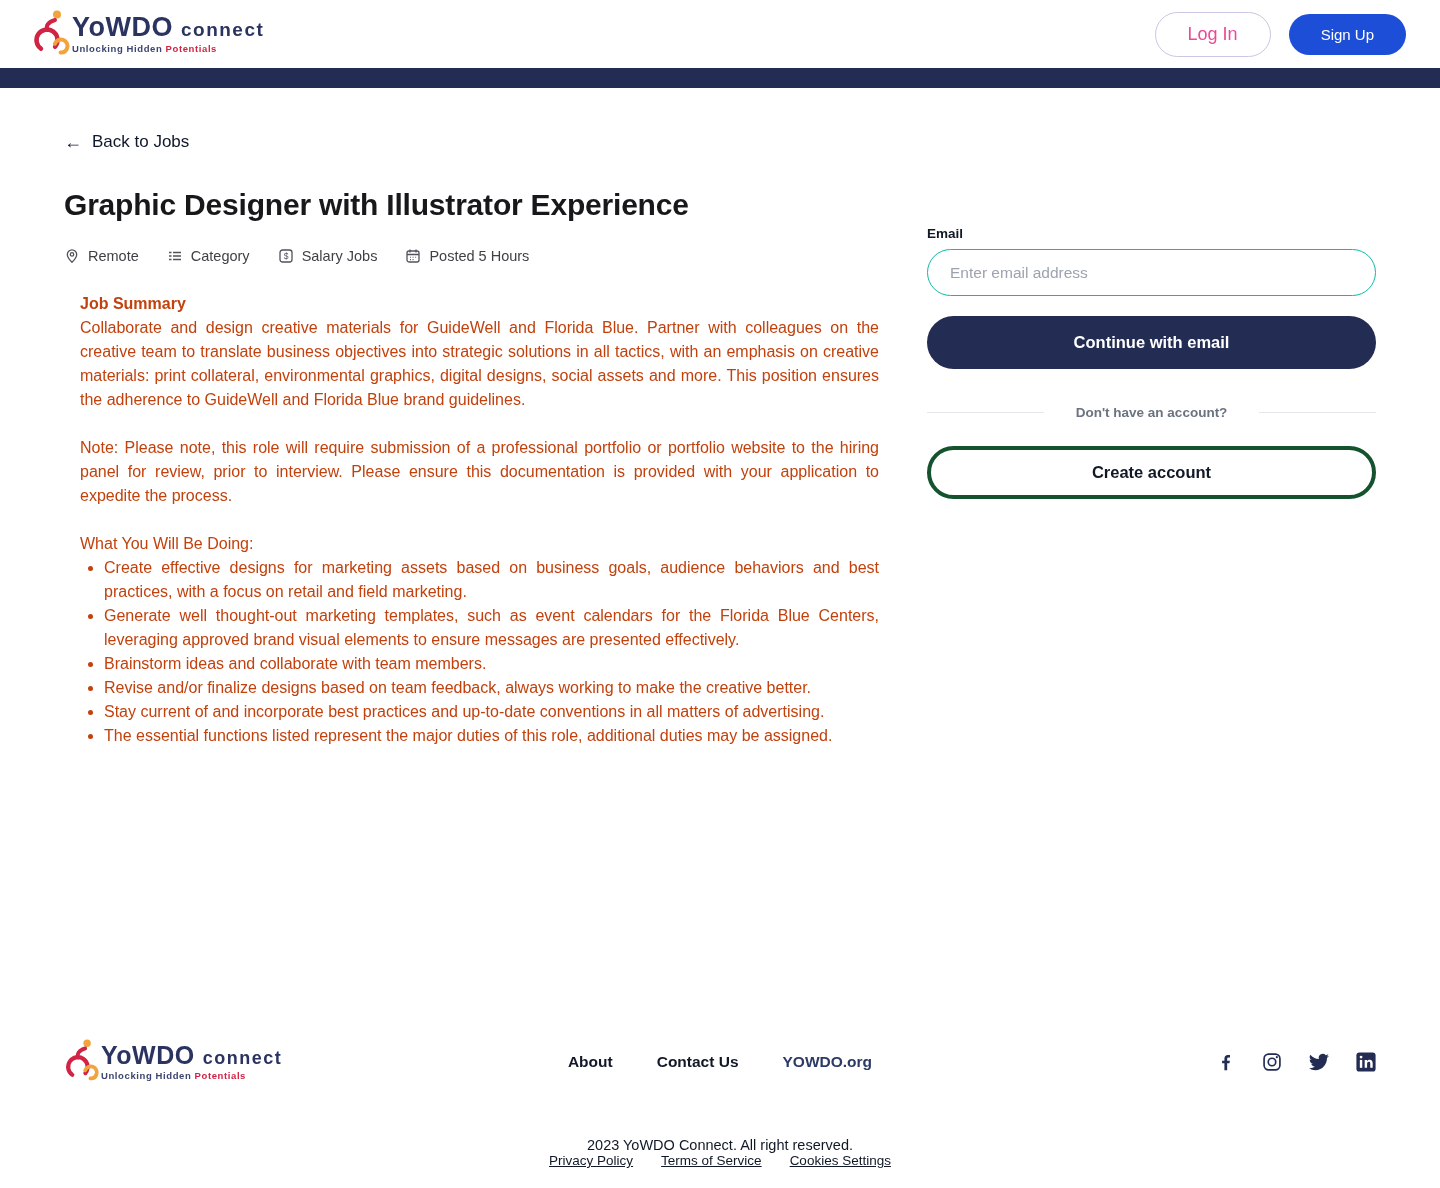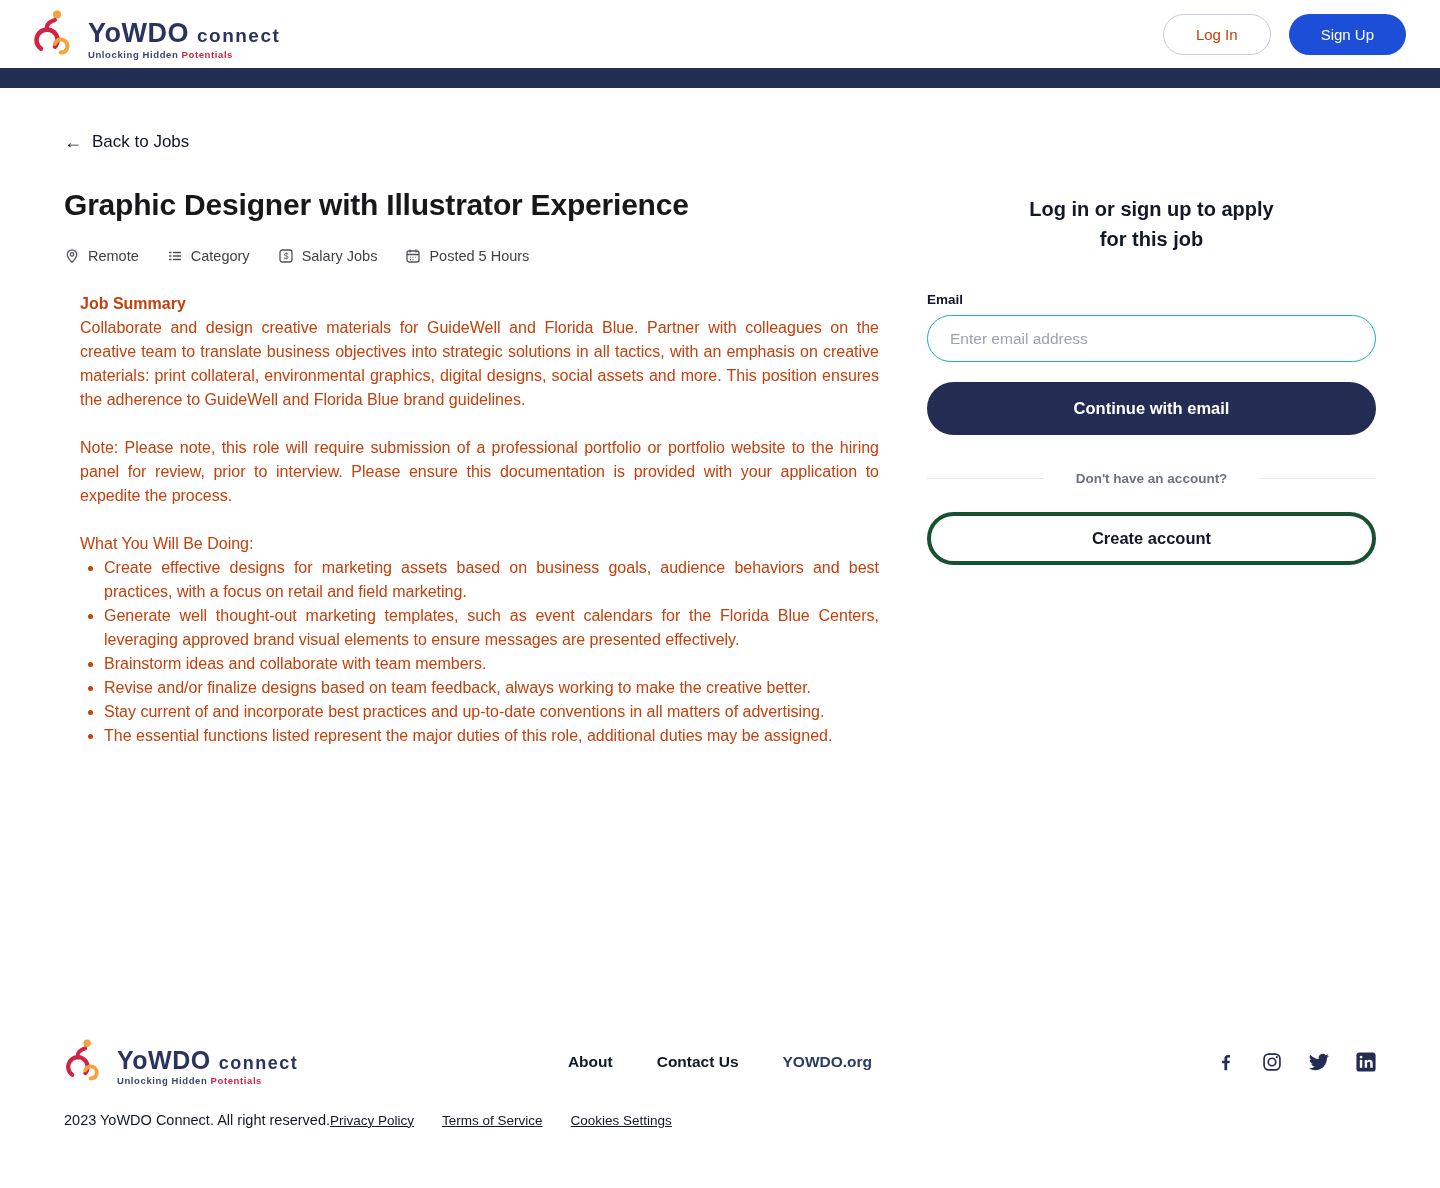--- a/index.html
+++ b/index.html
@@ -15,38 +15,38 @@
 
   
   .topbar {
     height: 68px;
     display: flex;
     align-items: center;
     justify-content: space-between;
     padding: 0 34px 0 32px;
     background: #ffffff;
   }
-  .logo { display: flex; align-items: flex-end; gap: 16px; }
+  .logo { display: flex; align-items: center; gap: 0; }
   .logo-textcol { display: flex; flex-direction: column; line-height: 1; }
   .logo-wordrow { display: flex; align-items: baseline; gap: 8px; }
   .logo-brand {
     font-size: 27px; font-weight: 800; color: #2b3360; letter-spacing: 0.5px;
   }
   .logo-suffix {
     font-size: 19px; font-weight: 800; color: #2b3360; letter-spacing: 1.5px;
   }
   .logo-tagline {
     margin-top: 3px; font-size: 9.5px; font-weight: 700;
     letter-spacing: 0.6px; color: #3c4470;
   }
   .logo-tagline .accent { color: #d12344; }
   .topbar-actions { display: flex; align-items: center; gap: 18px; }
   .btn-login {
-    padding: 11px 32px; background: #ffffff; color: #c2410c;
-    border: 1px solid #c9c7e3; border-radius: 24px; font-size: 15px;
+    padding: 11px 32px; background: #ffffff; color: #ec4899;
+    border: 1px solid #c9c7e3; border-radius: 24px; font-size: 18px;
   }
   .btn-signup {
     padding: 12px 32px; background: #1d4ed8; color: #ffffff;
     border: none; border-radius: 24px; font-size: 15px;
   }
   .navy-strip { height: 20px; background: #232c52; }
 
   
   .main-wrap { padding: 0 64px; min-height: 950px; }
   .back-link {
@@ -112,22 +112,23 @@
   .footer { padding: 0 64px 46px; }
   .footer-top { display: flex; align-items: center; }
   .footer-left { flex: 1; }
   .footer-links { display: flex; gap: 44px; align-items: center; }
   .footer-link { font-size: 15.5px; font-weight: 700; color: #111827; }
   .footer-link.org { color: #2b3a67; }
   .footer-right { flex: 1; display: flex; justify-content: flex-end; }
   .socials { display: flex; align-items: center; gap: 26px; color: #232c52; }
   .socials a { display: flex; }
   .footer-bottom {
-    display: flex; justify-content: flex-start; align-items: center;
-    margin-top: 27px;
+    display: flex; justify-content: flex-end; align-items: center;
+    margin-top: 52px;
+    flex-direction: column;
   }
   .copyright { font-size: 14.5px; color: #111827; }
   .legal { display: flex; gap: 28px; }
   .legal a { font-size: 13.5px; color: #111827; text-decoration: underline; }
 
   .footer .logo-brand { font-size: 25px; }
   .footer .logo-suffix { font-size: 18px; }
 </style>
 </head>
 <body>
@@ -220,24 +221,20 @@
           <li>Generate well thought-out marketing templates, such as event calendars for the Florida Blue Centers, leveraging approved brand visual elements to ensure messages are presented effectively.</li>
           <li>Brainstorm ideas and collaborate with team members.</li>
           <li>Revise and/or finalize designs based on team feedback, always working to make the creative better.</li>
           <li>Stay current of and incorporate best practices and up-to-date conventions in all matters of advertising.</li>
           <li>The essential functions listed represent the major duties of this role, additional duties may be assigned.</li>
         </ul>
       </div>
     </section>
 
     <aside class="apply-card">
-      <div class="apply-heading">
-        <div>Log in or sign up to apply</div>
-        <div>for this job</div>
-      </div>
       <div class="email-label">Email</div>
       <input class="email-input" type="text" placeholder="Enter email address" style="">
       <button class="continue-btn">Continue with email</button>
       <div class="divider">
         <span class="rule"></span>
         <span>Don't have an account?</span>
         <span class="rule"></span>
       </div>
       <button class="create-btn">Create account</button>
     </aside>

